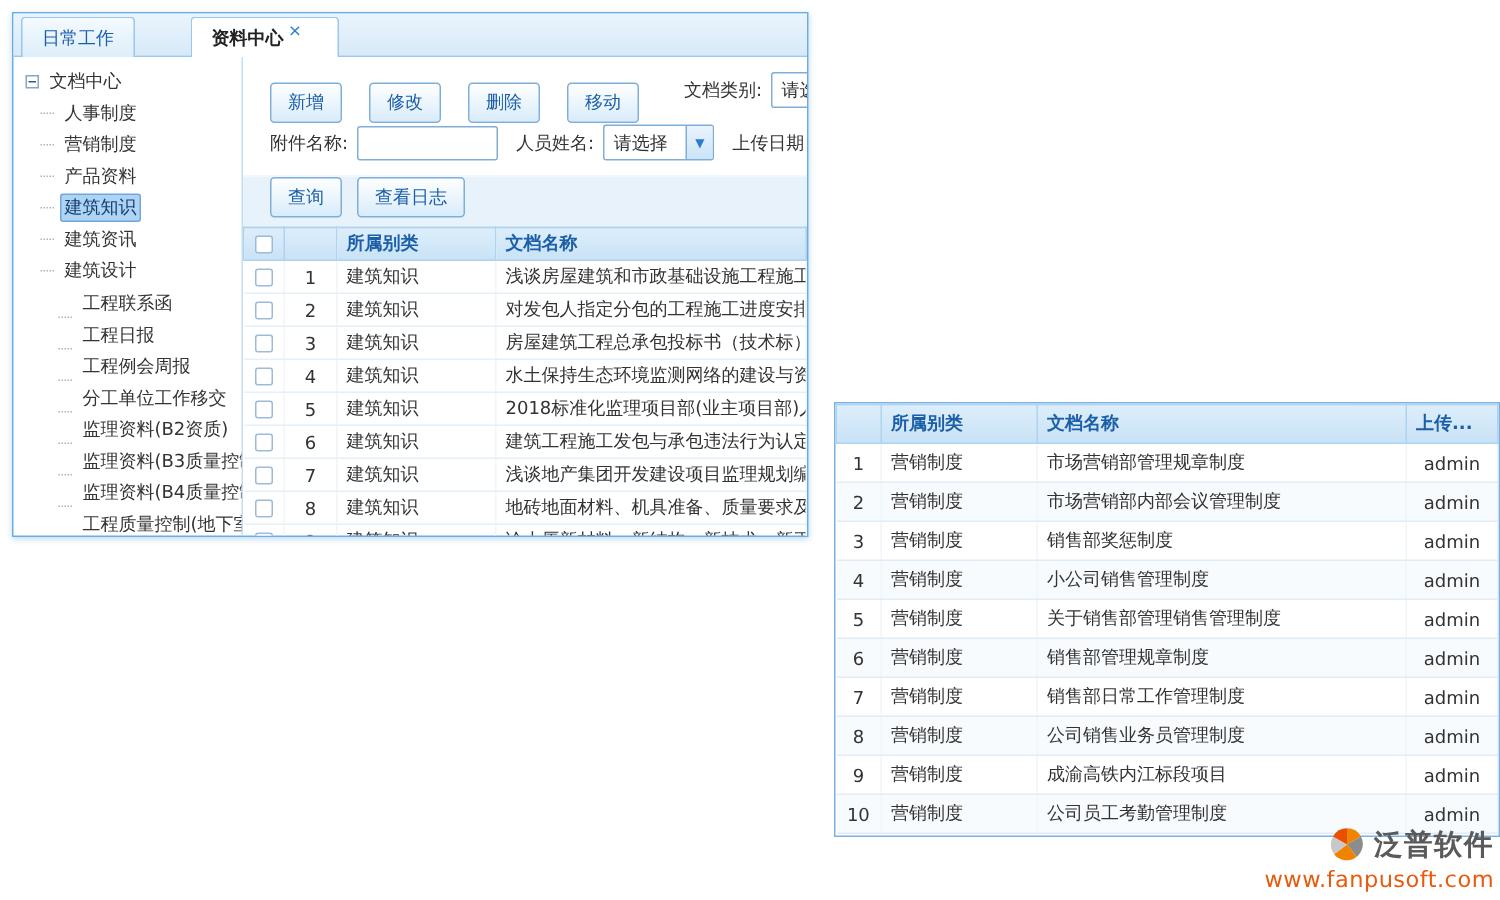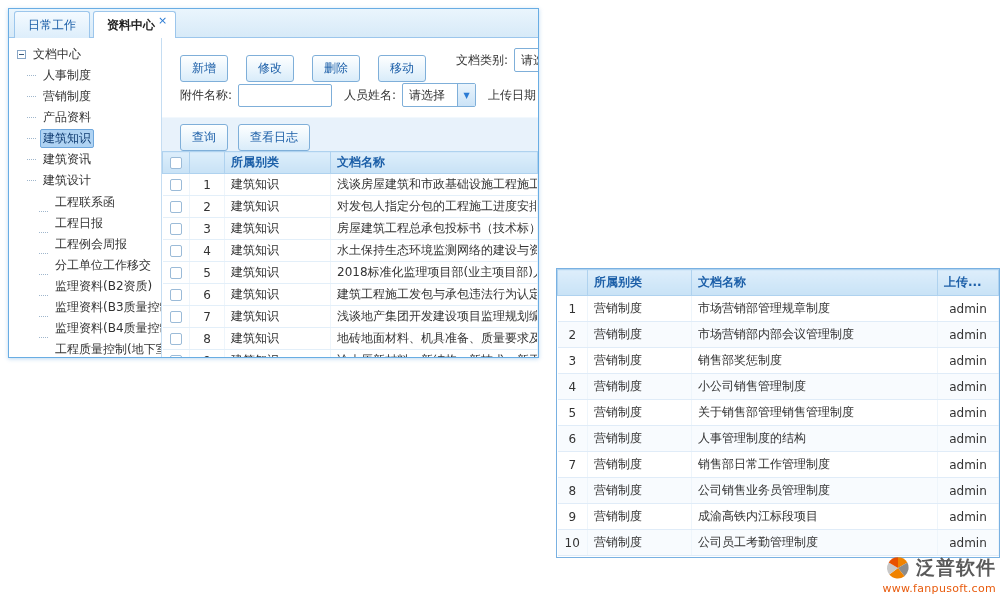--- a/index.html
+++ b/index.html
@@ -18,21 +18,21 @@
   }
   .tabs {
     height:29px; background:linear-gradient(#eaf5fd,#d7eaf8);
     border-bottom:1px solid #9cc6ec; display:flex; align-items:flex-end; padding-left:5px;
   }
   .tab {
     padding:5px 13px 4px 13px; margin-right:3px; border:1px solid #9cc6ec; border-bottom:none;
     border-radius:3px 3px 0 0; background:linear-gradient(#f4faff,#ddeefb);
     color:#1c5fa8; cursor:pointer; position:relative; top:1px; white-space:nowrap;
   }
-  .tab.active { background:#fff; color:#222; font-weight:bold; padding-right:8px; }
+  .tab.active { background:#fff; color:#222; font-weight:bold; padding-right:24px;margin-left:34px; }
   .tab .close { color:#2b7bd4; font-weight:normal; font-size:11px; margin-left:3px; position:relative; top:-5px; cursor:pointer; }
 
   .panel1-body { display:flex; height:calc(100% - 29px); }
 
   
   .sidebar { width:153px; flex:none; border-right:1px solid #c5ddf2; padding:6px 0 16px 6px; overflow:hidden; }
   .tree-item { height:21px; display:flex; align-items:center; white-space:nowrap; cursor:pointer; }
   .tree-item.lvl0 { padding-left:2px; }
   .tree-item.lvl1 { padding-left:12px; }
   .tree-item.lvl2 { padding-left:24px;align-items:flex-end; }
@@ -62,21 +62,21 @@
   }
   .sel .val { padding-left:6px; color:#333; }
   .sel .arrowbox {
     width:18px; height:100%; border-left:1px solid #7fafd9;
     background:linear-gradient(#eaf4fc,#cbe3f7); color:#2b7bd4; font-size:8px;
     display:flex; align-items:center; justify-content:center; flex:none;
   }
   .tinput { width:94px; height:23px; border:1px solid #7fafd9; border-radius:2px; padding:0 4px; font:inherit; flex:none; }
   .querybar {
     height:34px; background:#e8f2fb; border-top:1px solid #f2f8fd;
-    display:flex; align-items:flex-end; padding-left:18px; flex:none;
+    display:flex; align-items:flex-start; padding-left:18px; flex:none;
   }
   .querybar .btn { margin-right:10px; }
 
   
   table { border-collapse:collapse; table-layout:fixed; width:100%; }
   th {
     background:linear-gradient(#ddeefb,#c8e2f6); color:#1c5fa8; font-weight:bold;
     border:1px solid #afd2ef; height:22px; font-size:12px; text-align:left; padding:0 6px;
     white-space:nowrap; overflow:hidden;
   }
@@ -93,21 +93,21 @@
     background:#fff; border:1px solid #79b1e2; overflow:hidden;
   }
   .panel2 th { height:26px; }
   .panel2 td { height:26px; border-bottom:1px solid #e0ecf8; }
   .panel2 tbody tr:nth-child(even) td { background:#f8fbfe; }
 
   
   .brand { position:absolute; right:4px; bottom:5px; text-align:right; }
   .brand-row { display:flex; align-items:center; justify-content:flex-end; gap:5px; }
   .brand-name { font-size:19px; font-weight:bold; color:#5a5a5a; letter-spacing:1px; }
-  .brand-url { color:#e85a0c; font-size:11px; letter-spacing:.3px; margin-top:1px; }
+  .brand-url { color:#e85a0c; font-size:15px; letter-spacing:.3px; margin-top:1px; }
 </style>
 </head>
 <body>
 
 <div class="panel1">
   <div class="tabs">
     <div class="tab">
       <span>日常工作</span>
     </div>
     <div class="tab active">
@@ -338,21 +338,21 @@
         </tr>
         <tr>
           <td class="c">5</td>
           <td>营销制度</td>
           <td>关于销售部管理销售管理制度</td>
           <td class="c">admin</td>
         </tr>
         <tr>
           <td class="c">6</td>
           <td>营销制度</td>
-          <td>人事管理制度的结构</td>
+          <td>销售部管理规章制度</td>
           <td class="c">admin</td>
         </tr>
         <tr>
           <td class="c">7</td>
           <td>营销制度</td>
           <td>销售部日常工作管理制度</td>
           <td class="c">admin</td>
         </tr>
         <tr>
           <td class="c">8</td>

